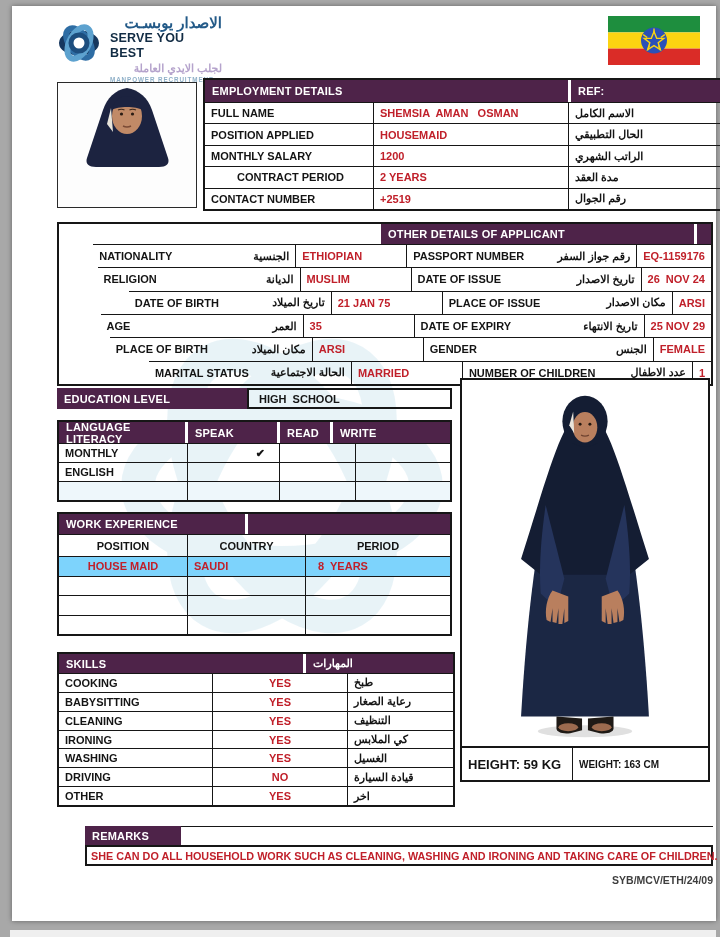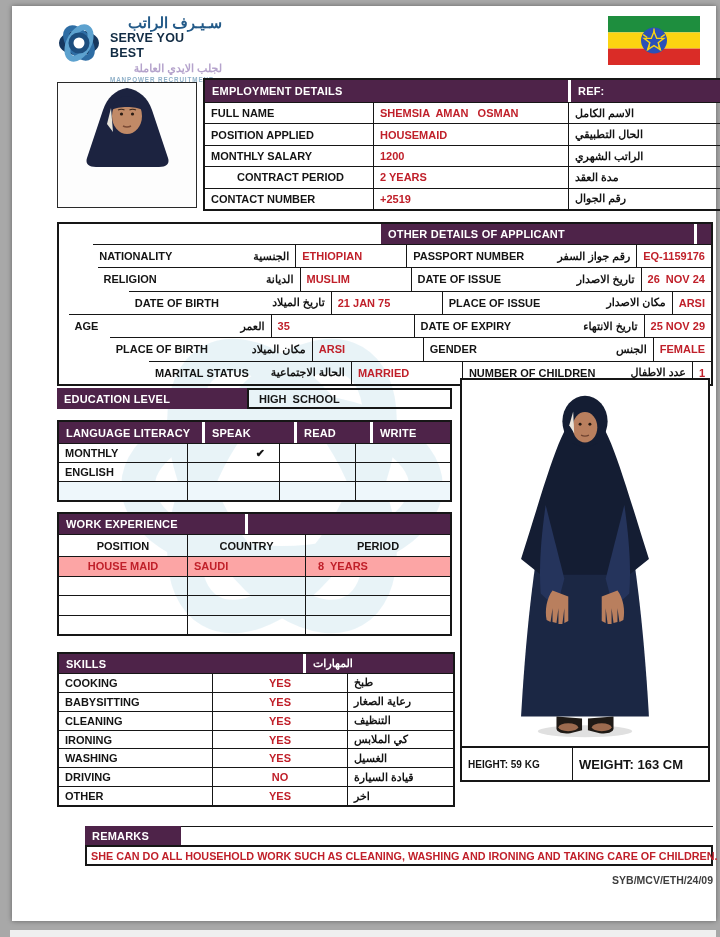--- a/index.html
+++ b/index.html
@@ -48,21 +48,21 @@
 
     <svg class="abs" style="left:40px;top:9px;" width="54" height="56" viewBox="0 0 54 56">
       <g fill="none">
         <ellipse cx="27" cy="28" rx="17" ry="9.5" stroke="#16375e" stroke-width="6"></ellipse>
         <ellipse cx="27" cy="28" rx="17" ry="9.5" stroke="#2e6da4" stroke-width="6" transform="rotate(52 27 28)"></ellipse>
         <ellipse cx="27" cy="28" rx="17" ry="9.5" stroke="#5da2cf" stroke-width="6" transform="rotate(118 27 28)"></ellipse>
         <circle cx="27" cy="28" r="8" stroke="#1d4e7e" stroke-width="5"></circle>
       </g>
     </svg>
     <div class="abs" style="left:98px;top:8px;width:112px;">
-      <div class="logo-ar">سـيـرف الراتب</div>
+      <div class="logo-ar">الاصدار يوبسـت</div>
       <div class="logo-en">SERVE YOU BEST</div>
       <div class="logo-sub">لجلب الايدي العاملة</div>
       <div class="logo-tag">MANPOWER RECRUITMENT</div>
     </div>
 
     <svg class="abs" style="left:596px;top:10px;" width="92" height="49" viewBox="0 0 92 49">
       <rect x="0" y="0" width="92" height="16.4" fill="#1e8e3e"></rect>
       <rect x="0" y="16.4" width="92" height="16.2" fill="#fcd411"></rect>
       <rect x="0" y="32.6" width="92" height="16.4" fill="#da2c27"></rect>
       <circle cx="46" cy="24.5" r="13" fill="#2b50b8"></circle>
@@ -138,21 +138,21 @@
       </div>
       <div class="row">
         <div class="c split" style="width:202px;"><span>DATE OF BIRTH</span><span>تاريخ الميلاد</span></div>
         <div class="c bl red" style="width:111px;">21 JAN 75</div>
         <div class="c bl split" style="width:230px;"><span>PLACE OF ISSUE</span><span>مكان الاصدار</span></div>
         <div class="c bl red" style="flex:1;">ARSI</div>
       </div>
       <div class="row">
         <div class="c split" style="width:202px;"><span>AGE</span><span>العمر</span></div>
         <div class="c bl red" style="width:111px;">35</div>
-        <div class="c bl split" style="width:230px;margin-left:32px;"><span>DATE OF EXPIRY</span><span>تاريخ الانتهاء</span></div>
+        <div class="c bl split" style="width:230px;"><span>DATE OF EXPIRY</span><span>تاريخ الانتهاء</span></div>
         <div class="c bl red" style="flex:1;">25 NOV 29</div>
       </div>
       <div class="row">
         <div class="c split" style="width:202px;"><span>PLACE OF BIRTH</span><span>مكان الميلاد</span></div>
         <div class="c bl red" style="width:111px;">ARSI</div>
         <div class="c bl split" style="width:230px;"><span>GENDER</span><span>الجنس</span></div>
         <div class="c bl red" style="flex:1;">FEMALE</div>
       </div>
       <div class="row">
         <div class="c split" style="width:202px;"><span>MARITAL STATUS</span><span>الحالة الاجتماعية</span></div>
@@ -162,25 +162,25 @@
       </div>
     </div>
 
     <div class="abs" style="left:45px;top:382px;width:395px;height:21px;display:flex;">
       <div class="hcell purple hdr-txt" style="width:190px;">EDUCATION LEVEL</div>
       <div class="c" style="flex:1;border:2px solid #161616;padding-left:10px;">HIGH  SCHOOL</div>
     </div>
 
     <div class="abs tbl" style="left:45px;top:414px;width:395px;height:82px;">
       <div class="row nob" style="flex:0 0 21px;">
-        <div class="hcell purple hdr-txt" style="width:143px;">LANGUAGE LITERACY</div>
+        <div class="hcell purple hdr-txt" style="width:126px;">LANGUAGE LITERACY</div>
         <div class="hgap"></div>
         <div class="hcell purple hdr-txt" style="width:89px;">SPEAK</div>
         <div class="hgap"></div>
-        <div class="hcell purple hdr-txt" style="width:73px;">READ</div>
+        <div class="hcell purple hdr-txt" style="width:50px;">READ</div>
         <div class="hgap"></div>
         <div class="hcell purple hdr-txt" style="flex:1;">WRITE</div>
       </div>
       <div class="row">
         <div class="c" style="width:128px;">MONTHLY</div>
         <div class="c bl" style="width:92px;justify-content:flex-end;padding-right:14px;">✔</div>
         <div class="c bl" style="width:76px;"></div>
         <div class="c bl" style="flex:1;"></div>
       </div>
       <div class="row">
@@ -201,21 +201,21 @@
       <div class="row nob" style="flex:0 0 20px;">
         <div class="hcell purple hdr-txt" style="width:186px;">WORK EXPERIENCE</div>
         <div class="hgap"></div>
         <div class="hcell purple" style="flex:1;"></div>
       </div>
       <div class="row" style="flex:0 0 21px;">
         <div class="c ctr" style="width:128px;">POSITION</div>
         <div class="c bl ctr" style="width:118px;">COUNTRY</div>
         <div class="c bl ctr" style="flex:1;">PERIOD</div>
       </div>
-      <div class="row" style="background:#fca5a5;">
+      <div class="row" style="background:#7dd3fc;">
         <div class="c ctr red" style="width:128px;">HOUSE MAID</div>
         <div class="c bl red" style="width:118px;">SAUDI</div>
         <div class="c bl red" style="flex:1;padding-left:12px;">8  YEARS</div>
       </div>
       <div class="row">
         <div class="c" style="width:128px;"></div>
         <div class="c bl" style="width:118px;"></div>
         <div class="c bl" style="flex:1;"></div>
       </div>
       <div class="row">
@@ -250,22 +250,22 @@
           </g>
           <g>
             <path d="M96 340 L96 352 C96 356 102 358 110 357 L122 354 L122 342 Z" fill="#1f1a16"></path>
             <path d="M154 340 L154 352 C154 356 148 358 140 357 L128 354 L128 342 Z" fill="#1f1a16"></path>
             <ellipse cx="108" cy="351" rx="10" ry="4" fill="#9c6b4f"></ellipse>
             <ellipse cx="142" cy="351" rx="10" ry="4" fill="#9c6b4f"></ellipse>
           </g>
         </svg>
       </div>
       <div style="flex:0 0 32px;display:flex;border-top:2px solid #161616;">
-        <div class="c" style="width:110px;font-size:10px;">HEIGHT: 59 KG</div>
-        <div class="c bl" style="flex:1;font-size:13px;">WEIGHT: 163 CM</div>
+        <div class="c" style="width:110px;font-size:13px;">HEIGHT: 59 KG</div>
+        <div class="c bl" style="flex:1;font-size:10px;">WEIGHT: 163 CM</div>
       </div>
     </div>
 
     <div class="abs tbl" style="left:45px;top:646px;width:398px;height:155px;">
       <div class="row nob" style="flex:0 0 19px;">
         <div class="hcell purple hdr-txt" style="width:244px;">SKILLS</div>
         <div class="hgap"></div>
         <div class="hcell purple hdr-txt" style="flex:1;justify-content:flex-end;direction:rtl;">المهارات</div>
       </div>
       <div class="row">

